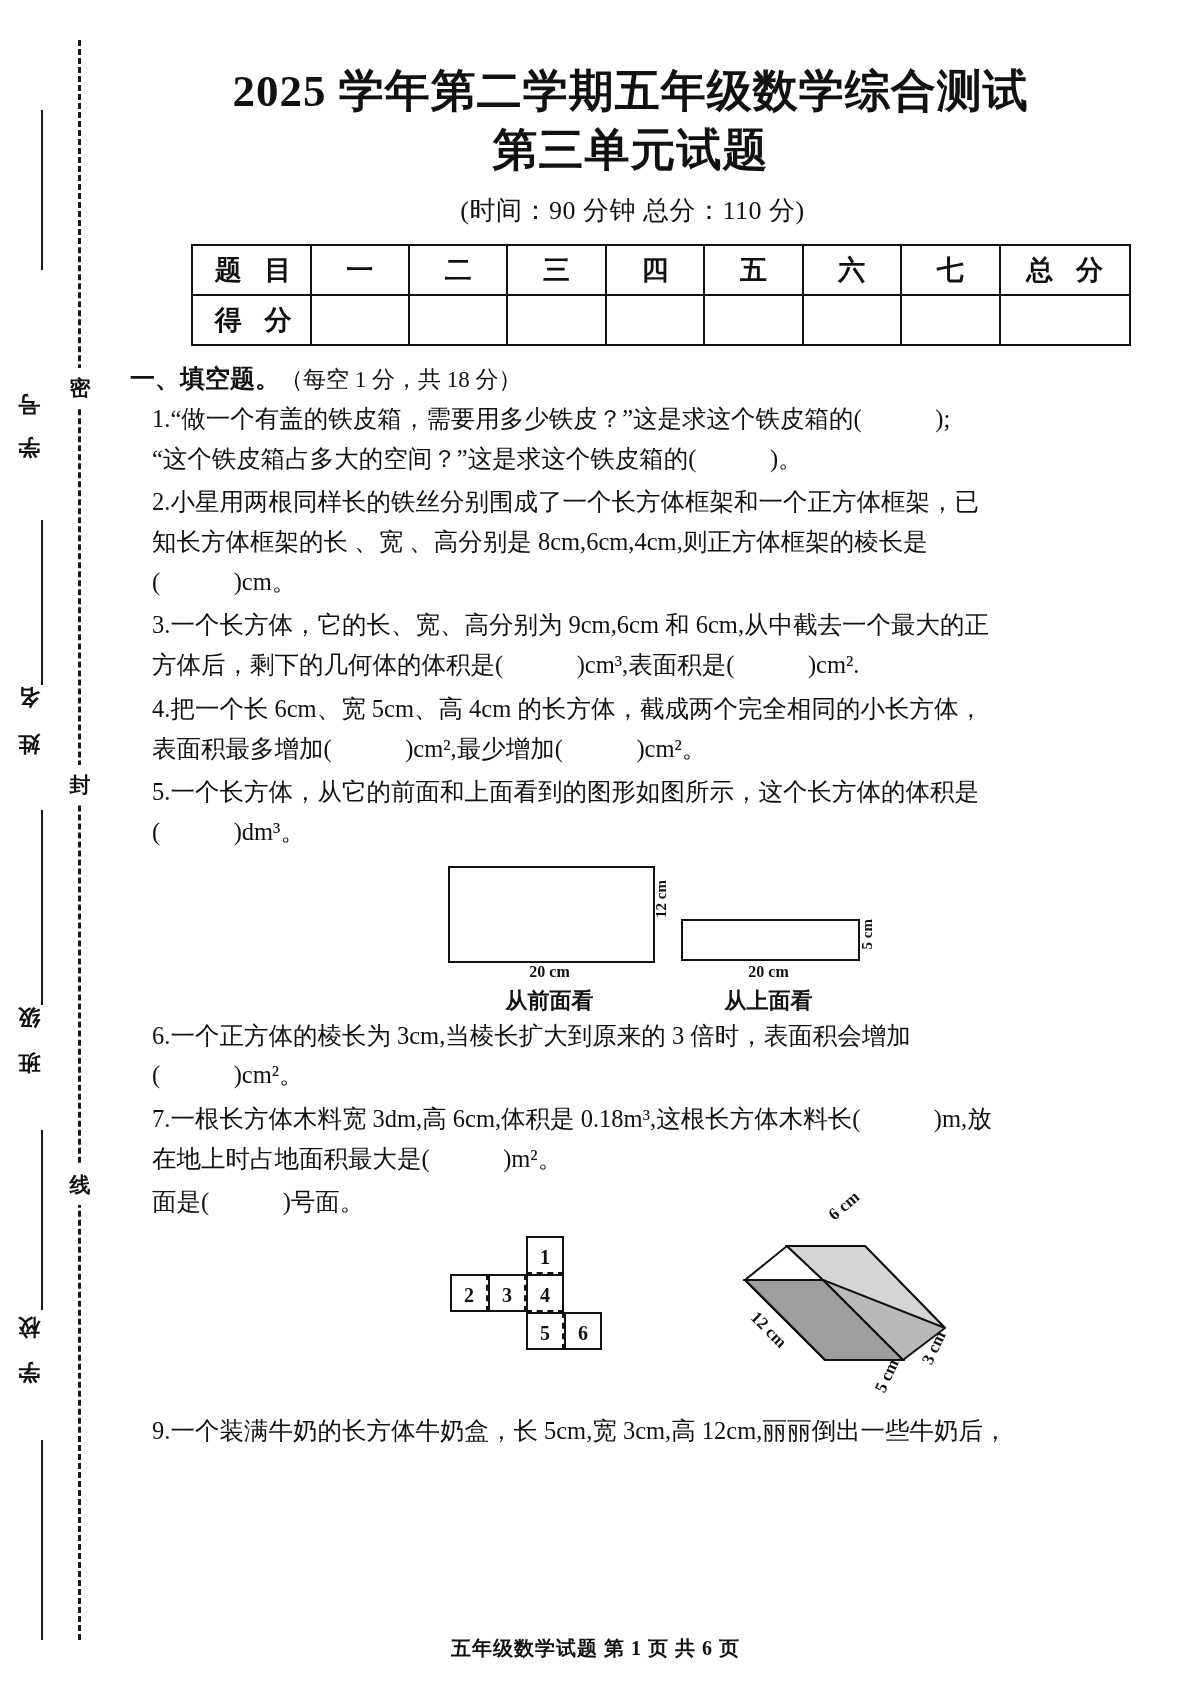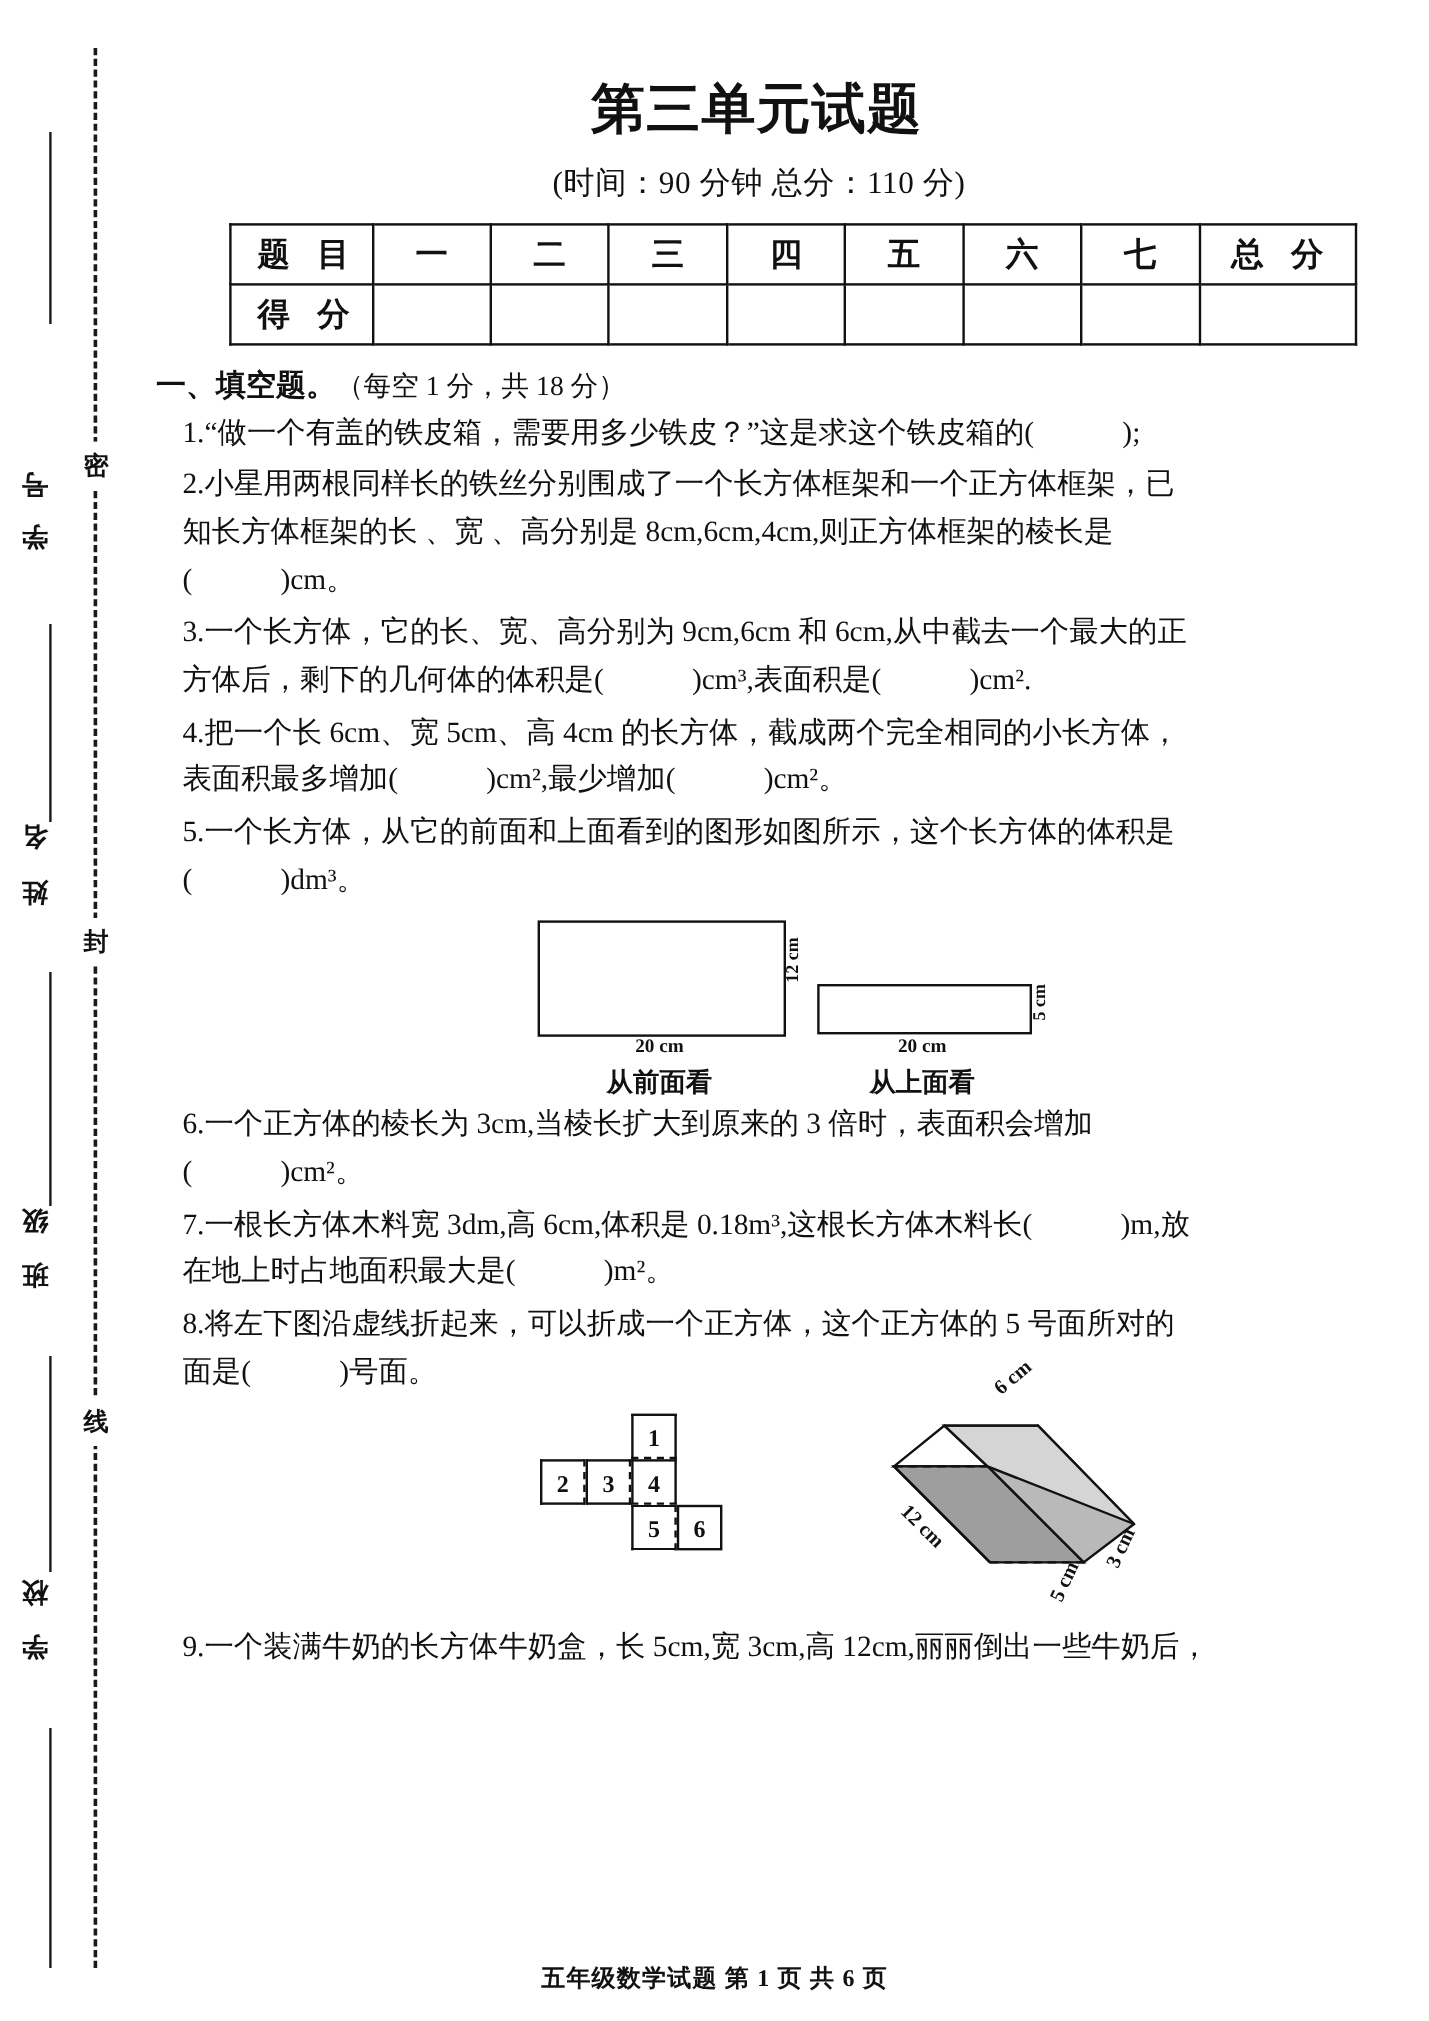--- a/index.html
+++ b/index.html
@@ -151,20 +151,21 @@
     <div class="vlabel l4">学 校</div>
 
     <div class="seal-word w1">密</div>
     <div class="seal-word w2">封</div>
     <div class="seal-word w3">线</div>
   </div>
 
   <div class="content">
 
     <h1 class="title">
+      <span>2025 学年第二学期五年级数学综合测试</span>
       <span class="title-line2">第三单元试题</span>
     </h1>
     <div class="subtitle">(时间：90 分钟  总分：110 分)</div>
 
     <table class="score">
       <tbody>
           <tr>
         <td class="head">题  目</td>
         <td>一</td>
         <td>二</td>
@@ -188,20 +189,21 @@
       </tr>
     </tbody>
       </table>
 
     <div class="sec-title">
       <span>一、填空题</span><span>。</span><span class="paren">（每空 1 分，共 18 分）</span>
     </div>
 
     <div class="q">
       <p><span class="ind"></span><span>1.“做一个有盖的铁皮箱，需要用多少铁皮？”这是求这个铁皮箱的(　　　);</span></p>
+      <p><span class="ind"></span><span>“这个铁皮箱占多大的空间？”这是求这个铁皮箱的(　　　)。</span></p>
     </div>
 
     <div class="q">
       <p><span class="ind"></span><span>2.小星用两根同样长的铁丝分别围成了一个长方体框架和一个正方体框架，已</span></p>
       <p><span class="ind"></span><span>知长方体框架的长 、宽 、高分别是 8cm,6cm,4cm,则正方体框架的棱长是</span></p>
       <p><span class="ind"></span><span>(　　　)cm。</span></p>
     </div>
 
     <div class="q">
       <p><span class="ind"></span><span>3.一个长方体，它的长、宽、高分别为 9cm,6cm 和 6cm,从中截去一个最大的正</span></p>
@@ -234,21 +236,20 @@
       <p><span class="ind"></span><span>6.一个正方体的棱长为 3cm,当棱长扩大到原来的 3 倍时，表面积会增加</span></p>
       <p><span class="ind"></span><span>(　　　)cm²。</span></p>
     </div>
 
     <div class="q">
       <p><span class="ind"></span><span>7.一根长方体木料宽 3dm,高 6cm,体积是 0.18m³,这根长方体木料长(　　　)m,放</span></p>
       <p><span class="ind"></span><span>在地上时占地面积最大是(　　　)m²。</span></p>
     </div>
 
     <div class="q">
-      <p><span class="ind"></span><span>8.将左下图沿虚线折起来，可以折成一个正方体，这个正方体的 5 号面所对的</span></p>
       <p><span class="ind"></span><span>面是(　　　)号面。</span></p>
     </div>
 
     <div class="fig-net">
       <div class="net">
         <div class="cell dash-b" style="left:76px;top:0;">1</div>
         <div class="cell dash-r" style="left:0;top:38px;">2</div>
         <div class="cell dash-r" style="left:38px;top:38px;">3</div>
         <div class="cell dash-b" style="left:76px;top:38px;">4</div>
         <div class="cell dash-r" style="left:76px;top:76px;">5</div>

